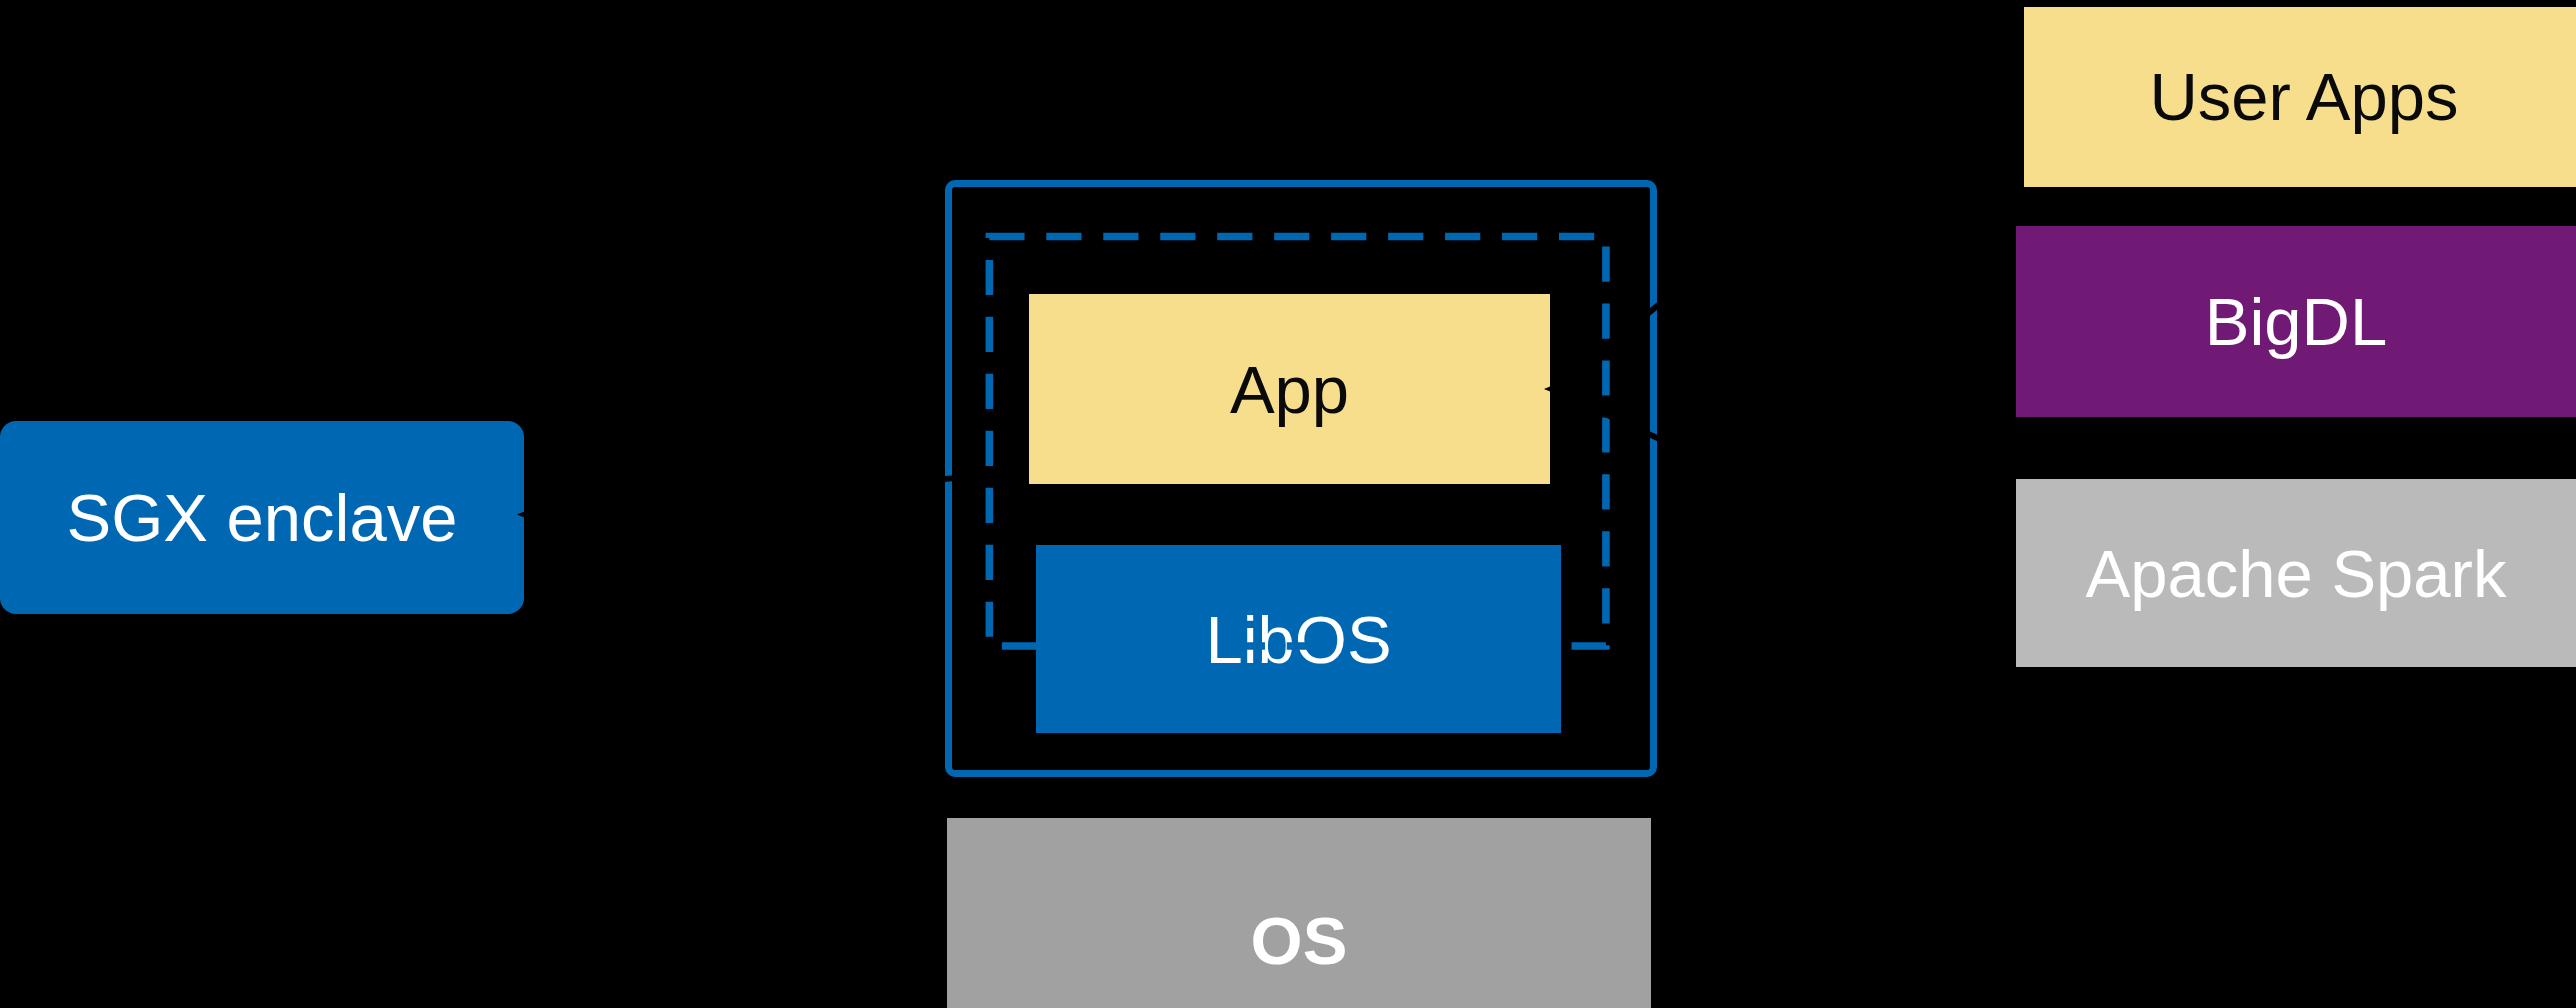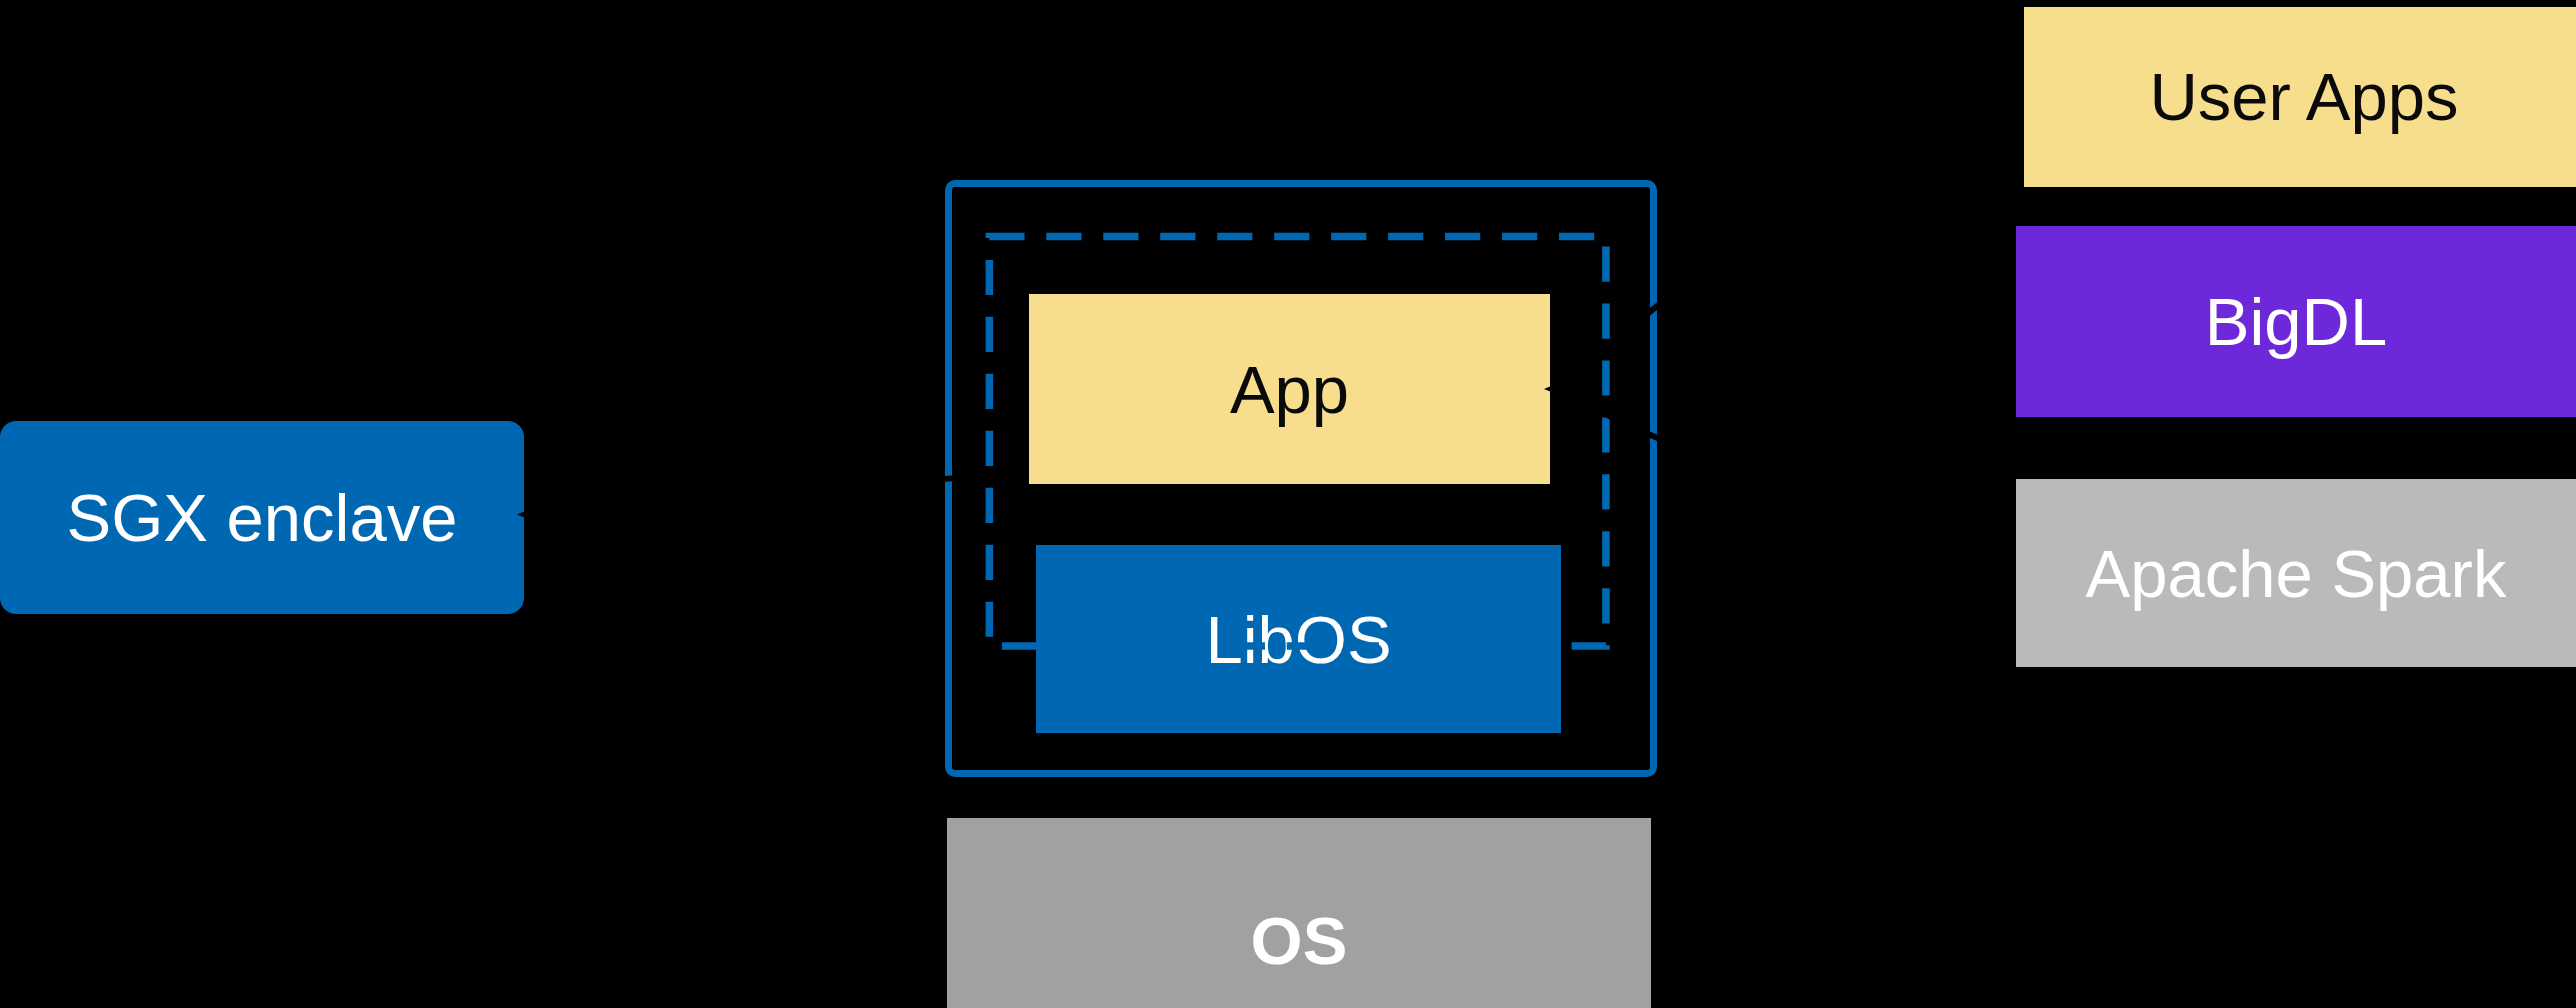--- a/index.html
+++ b/index.html
@@ -11,21 +11,21 @@
     position:absolute;display:flex;align-items:center;justify-content:center;
     font-size:67px;line-height:1;white-space:nowrap;
   }
   .sgx-box      {left:0px;    top:421px; width:524px; height:193px; background:#0068b2; color:#ffffff;border-radius:16px;}
   .enclave-box  {left:945px; top:180px; width:712px; height:597px; border:7.5px solid #0068b2;
                  border-radius:10px; background:transparent; box-sizing:border-box;}
   .app-box      {left:1029px; top:294px; width:521px; height:190px; background:#f6de8d; color:#0a0a0a;}
   .libos-box    {left:1036px; top:545px; width:525px; height:188px; background:#0068b2; color:#ffffff;}
   .os-box       {left:947px; top:818px; width:704px; height:244px; background:#a1a1a1; color:#ffffff; font-weight:bold;}
   .userapps-box {left:2016px; top:6.7px;   width:560px; height:180px; background:#f6de8d; color:#0a0a0a;margin-left:8px;}
-  .bigdl-box    {left:2016px; top:226px; width:560px; height:191px; background:#6d28d9; color:#ffffff;}
+  .bigdl-box    {left:2016px; top:226px; width:560px; height:191px; background:#701a75; color:#ffffff;}
   .spark-box    {left:2016px; top:479px; width:560px; height:188px; background:#bababa; color:#ffffff;}
   .overlay{
     position:absolute;left:0;top:0;width:2576px;height:1009px;
     z-index:5;pointer-events:none;
   }
 </style>
 </head>
 <body>
 
 <div class="canvas">

